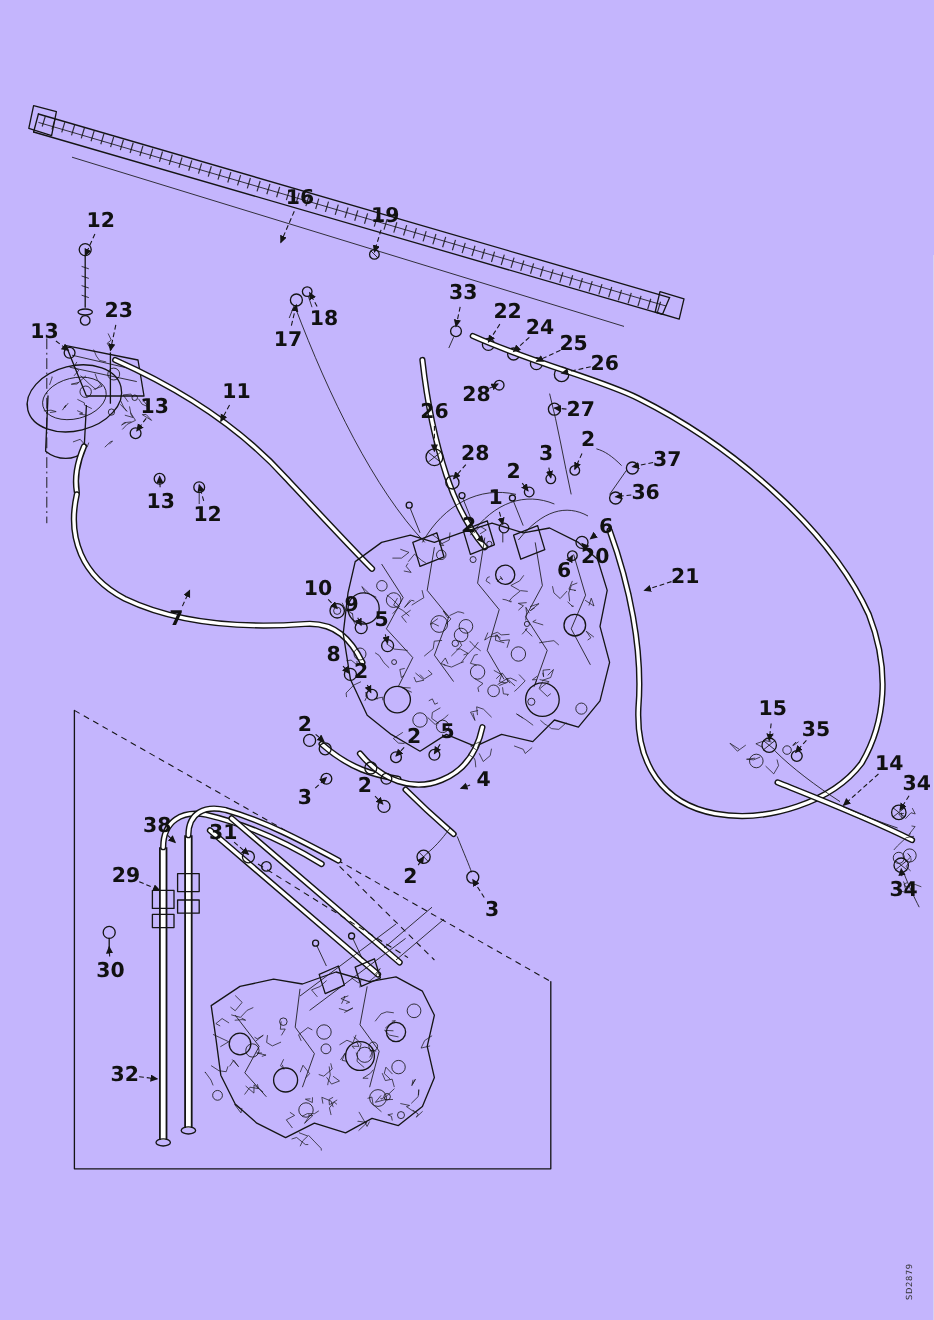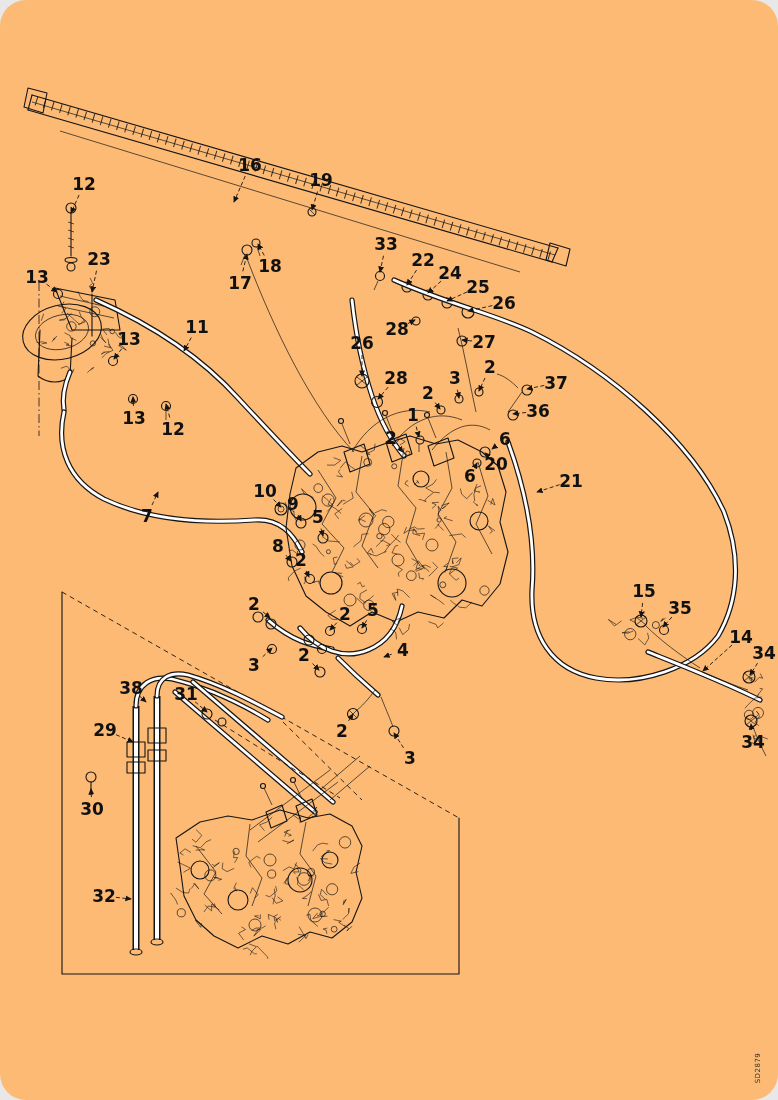--- a/index.html
+++ b/index.html
@@ -1,17 +1,17 @@
 <!DOCTYPE html>
 <html><head>
 <meta charset="utf-8">
 <style>
   html,body{margin:0;padding:0;background:#e8e8e8;}
-  #page{position:relative;width:778px;height:1100px;background:#fdba74;margin:0 auto;overflow:hidden;
-        font-family:"DejaVu Sans","Liberation Sans",sans-serif;border-radius:26px;}
+  #page{position:relative;width:778px;height:1100px;background:#c4b5fd;margin:0 auto;overflow:hidden;
+        font-family:"DejaVu Sans","Liberation Sans",sans-serif;}
   svg{display:block;position:absolute;left:0;top:0;}
   .ink{stroke:#151515;fill:none;stroke-width:1.1;stroke-linecap:round;stroke-linejoin:round;}
   .thin{stroke:#151515;fill:none;stroke-width:0.7;}
   .tube-o{stroke:#151515;stroke-width:5.2;fill:none;stroke-linecap:round;}
   .tube-i{stroke:#ffffff;stroke-width:2.8;fill:none;stroke-linecap:round;}
   .pipe-o{stroke:#151515;stroke-width:7;fill:none;stroke-linecap:butt;}
   .pipe-i{stroke:#ffffff;stroke-width:4;fill:none;stroke-linecap:butt;}
   .hatch{stroke:#151515;fill:none;stroke-width:9;stroke-dasharray:1 7.5;opacity:.85;}
   .dash{stroke:#151515;fill:none;stroke-width:0.9;stroke-dasharray:5 4;}
   .ctr{stroke:#151515;fill:none;stroke-width:0.8;stroke-dasharray:9 3 1.5 3;}

